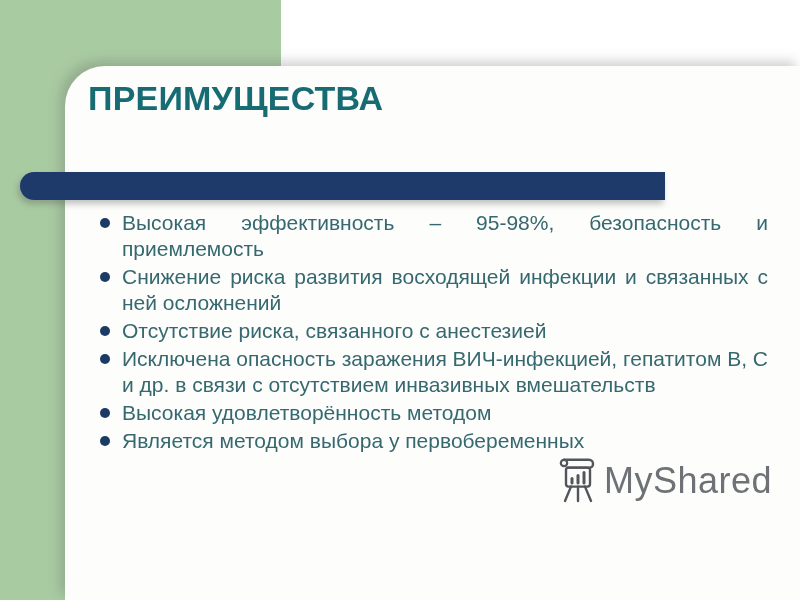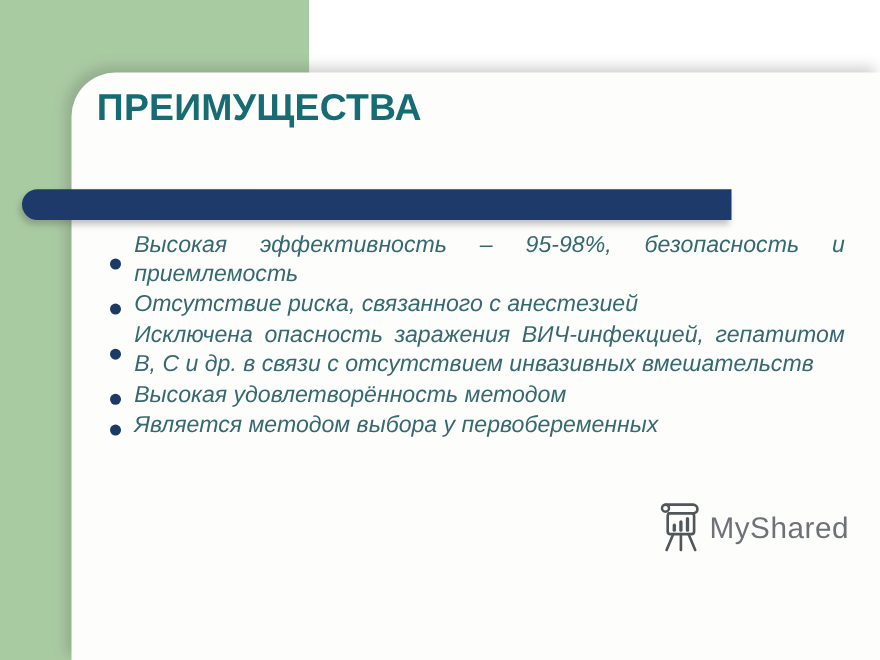--- a/index.html
+++ b/index.html
@@ -50,23 +50,22 @@
     border-radius: 14px 0 0 14px;
     box-shadow: -2px 4px 6px rgba(80, 80, 80, 0.35);
   }
 
   .bullet-list {
     position: absolute; left: 88px; top: 210px;
     width: 680px;
   }
   .bullet-item {
     display: flex;
-    align-items: center;
+    align-items: flex-start;
     margin-bottom: 2px;
-    font-style: italic;
   }
   .bullet-dot {
     flex: none;
     width: 10px; height: 10px;
     margin: 8px 0 0 12px;
     border-radius: 50%;
     background: var(--bullet-navy);
   }
   .bullet-text {
     flex: 1;
@@ -77,21 +76,21 @@
     color: var(--body-teal);
   }
 
   .watermark {
     position: absolute; right: 28px; bottom: 16px;
     display: flex; align-items: center;
     color: var(--watermark-gray);
   }
   .watermark-icon { margin-right: 6px; }
   .watermark-label {
-    font-size: 27px;
+    font-size: 36px;
     letter-spacing: 0.5px;
     text-align: right;
   }
 </style>
 </head>
 <body>
 
 <div class="slide">
 
   <div class="green-block"></div>
@@ -101,20 +100,24 @@
   <div class="slide-title">
     <div>ПРЕИМУЩЕСТВА</div>
   </div>
 
   <div class="divider-bar"></div>
 
   <div class="bullet-list">
       <div class="bullet-item">
       <span class="bullet-dot"></span>
       <span class="bullet-text">Высокая эффективность – 95-98%, безопасность и приемлемость</span>
+    </div>
+      <div class="bullet-item">
+      <span class="bullet-dot"></span>
+      <span class="bullet-text">Снижение риска развития восходящей инфекции и связанных с ней осложнений</span>
     </div>
       <div class="bullet-item">
       <span class="bullet-dot"></span>
       <span class="bullet-text">Отсутствие риска, связанного с анестезией</span>
     </div>
       <div class="bullet-item">
       <span class="bullet-dot"></span>
       <span class="bullet-text">Исключена опасность заражения ВИЧ-инфекцией, гепатитом В, С и др. в связи с отсутствием инвазивных вмешательств</span>
     </div>
       <div class="bullet-item">

